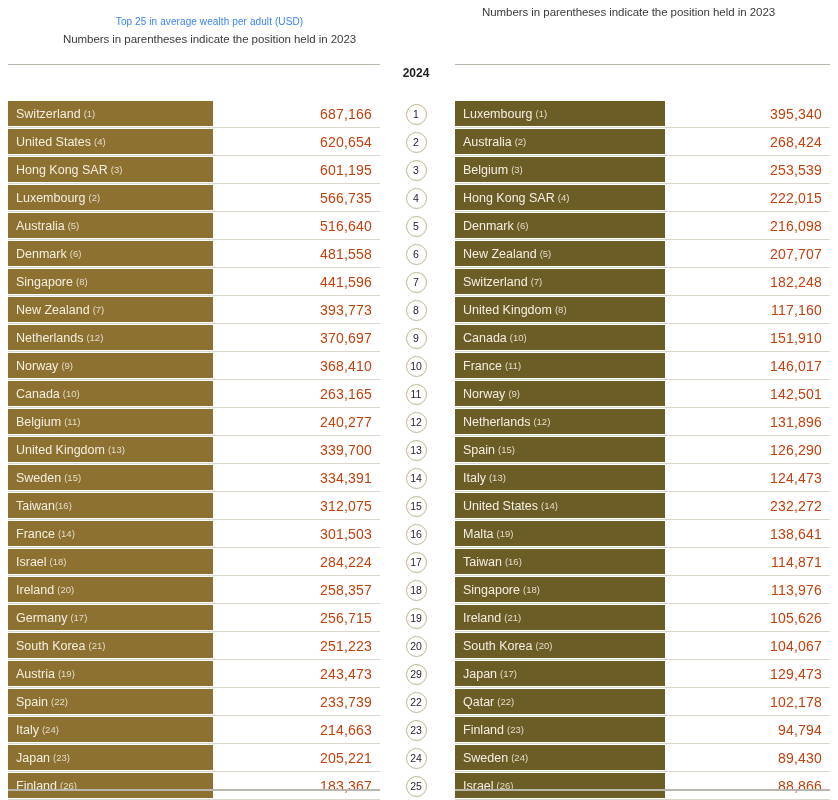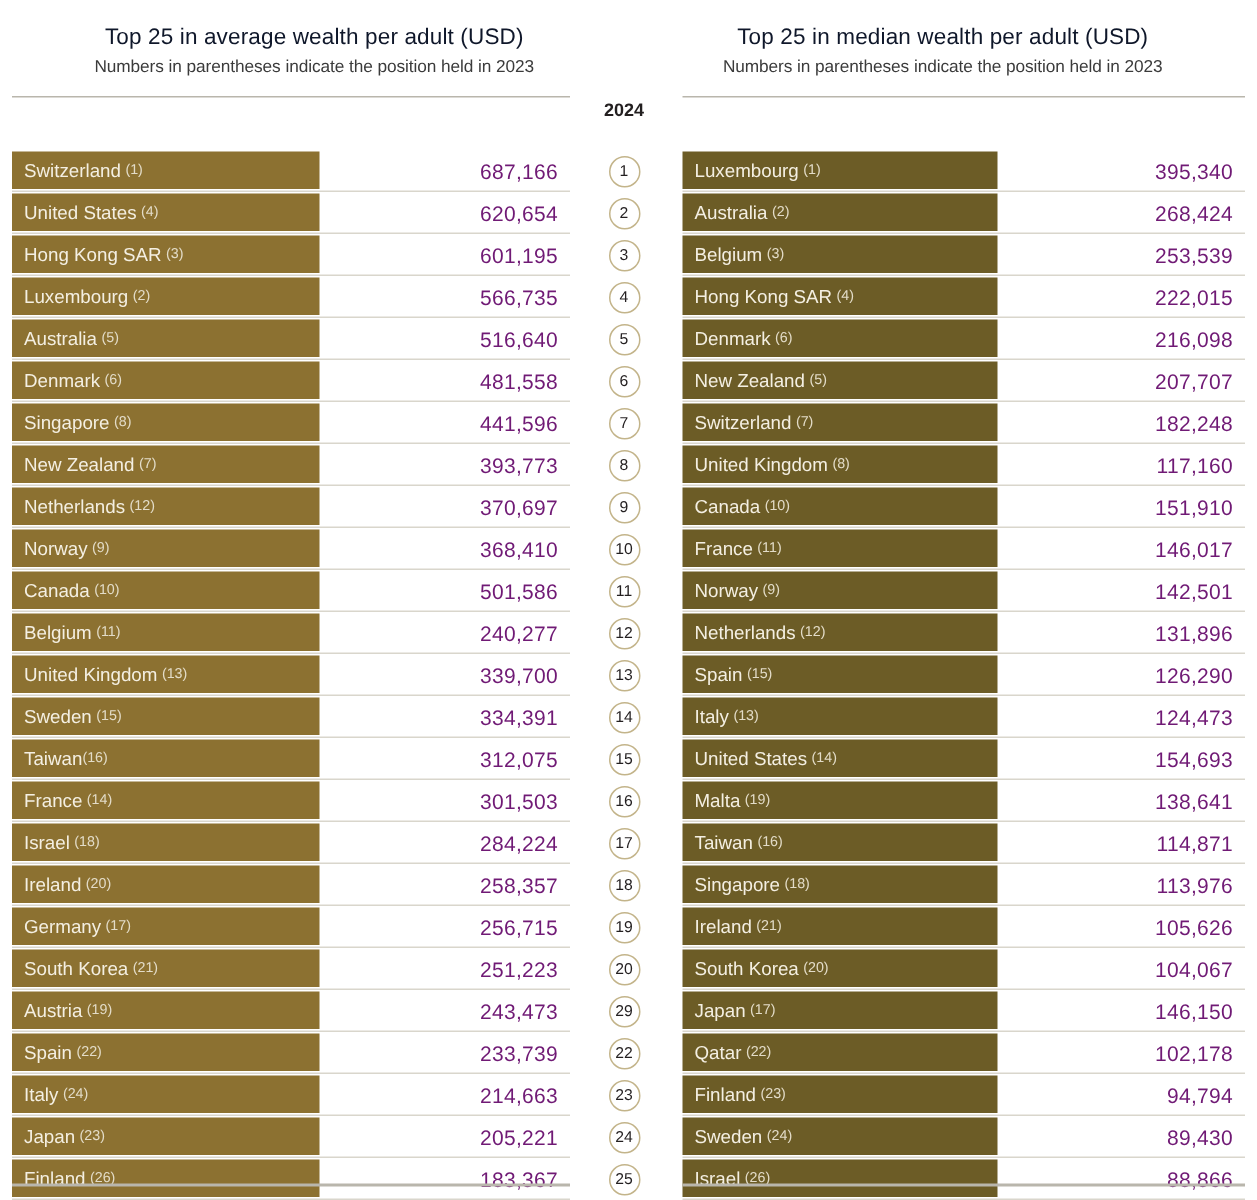--- a/index.html
+++ b/index.html
@@ -32,23 +32,23 @@
   .panel-head {
     position: absolute;
     top: 0;
     width: 419px;
   }
   .panel-head.left  { left: 0; }
   .panel-head.right { left: 419px; }
 
   .panel-title {
     text-align: center;
-    font-size: 15px;
+    font-size: 10px;
     font-weight: normal;
-    color: #0f172a;
+    color: #3b82f6;
     padding-top: 16px;
     letter-spacing: 0.1px;
   }
   .panel-subtitle {
     text-align: center;
     font-size: 11.5px;
     color: #3b3b3b;
     padding-top: 6px;
     letter-spacing: -0.05px;
   }
@@ -126,21 +126,21 @@
 
   .value {
     position: absolute;
     right: 8px;
     top: 0;
     bottom: 0;
     display: flex;
     align-items: center;
     justify-content: flex-end;
     font-size: 14px;
-    color: #701a75;
+    color: #c2410c;
     letter-spacing: 0.2px;
   }
 
   
   .rank-row {
     position: relative;
     height: 28px;
     display: flex;
     align-items: center;
     justify-content: center;
@@ -172,21 +172,20 @@
 <body>
 
 <div class="page">
 
   <div class="headers">
     <div class="panel-head left">
       <div class="panel-title">Top 25 in average wealth per adult (USD)</div>
       <div class="panel-subtitle">Numbers in parentheses indicate the position held in 2023</div>
     </div>
     <div class="panel-head right">
-      <div class="panel-title">Top 25 in median wealth per adult (USD)</div>
       <div class="panel-subtitle">Numbers in parentheses indicate the position held in 2023</div>
     </div>
   </div>
 
   <div class="head-rule left"></div>
   <div class="head-rule right"></div>
 
   <div class="year-label">2024</div>
 
   <div class="col col-left" id="left-col">
@@ -258,21 +257,21 @@
           <span>Norway</span>
           <span class="prev">(9)</span>
         </div>
         <div class="value">368,410</div>
       </div>
       <div class="row">
         <div class="bar">
           <span>Canada</span>
           <span class="prev">(10)</span>
         </div>
-        <div class="value">501,586</div>
+        <div class="value">263,165</div>
       </div>
       <div class="row">
         <div class="bar">
           <span>Belgium</span>
           <span class="prev">(11)</span>
         </div>
         <div class="value">240,277</div>
       </div>
       <div class="row">
         <div class="bar">
@@ -540,21 +539,21 @@
           <span>Italy</span>
           <span class="prev">(13)</span>
         </div>
         <div class="value">124,473</div>
       </div>
       <div class="row">
         <div class="bar">
           <span>United States</span>
           <span class="prev">(14)</span>
         </div>
-        <div class="value">154,693</div>
+        <div class="value">232,272</div>
       </div>
       <div class="row">
         <div class="bar">
           <span>Malta</span>
           <span class="prev">(19)</span>
         </div>
         <div class="value">138,641</div>
       </div>
       <div class="row">
         <div class="bar">
@@ -582,21 +581,21 @@
           <span>South Korea</span>
           <span class="prev">(20)</span>
         </div>
         <div class="value">104,067</div>
       </div>
       <div class="row">
         <div class="bar">
           <span>Japan</span>
           <span class="prev">(17)</span>
         </div>
-        <div class="value">146,150</div>
+        <div class="value">129,473</div>
       </div>
       <div class="row">
         <div class="bar">
           <span>Qatar</span>
           <span class="prev">(22)</span>
         </div>
         <div class="value">102,178</div>
       </div>
       <div class="row">
         <div class="bar">

